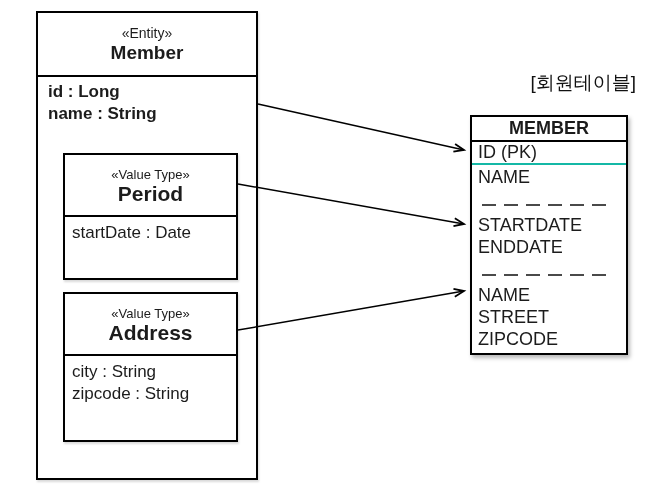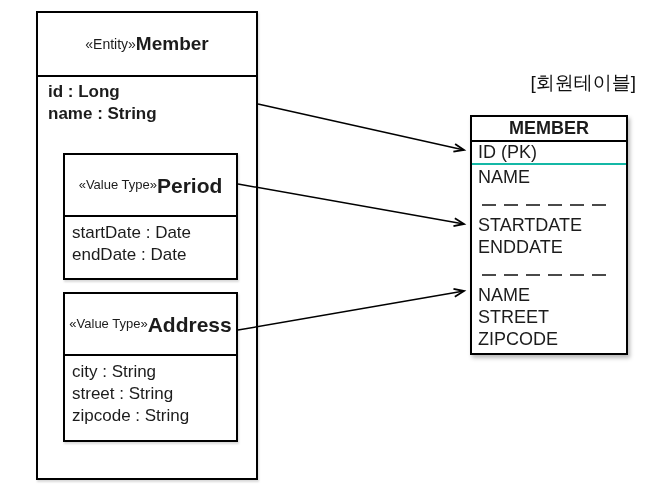--- a/index.html
+++ b/index.html
@@ -5,21 +5,21 @@
   html,body { margin:0; padding:0; background:#ffffff; }
   .canvas {
     position:relative; width:671px; height:494px; background:#ffffff;
     font-family:"Liberation Sans", sans-serif; color:#1c1c1c; overflow:hidden;
   }
   .box {
     position:absolute; background:#ffffff; border:2px solid #000000;
     box-sizing:border-box; box-shadow:1px 2px 2px rgba(0,0,0,0.15);
   }
   .box-header {
-    display:flex; flex-direction:row; align-items:center; justify-content:center;
+    display:flex; flex-direction:column; align-items:center; justify-content:center;
     border-bottom:2px solid #000000; text-align:center;
   }
   .stereotype { font-size:14px; line-height:17px; }
   .box-name { font-size:19px; line-height:22px; font-weight:bold; }
 
   .entity-box { left:36px; top:11px; width:222px; height:469px; }
   .entity-box .box-header { height:62px; }
   .entity-fields { padding:4px 10px; font-size:17px; line-height:21.5px;font-weight:bold; }
 
   .vt-box { left:63px; width:175px; }
@@ -68,32 +68,30 @@
     </div>
   </div>
 
   <div class="box vt-box vt-period">
     <div class="box-header">
       <div class="stereotype">«Value Type»</div>
       <div class="box-name">Period</div>
     </div>
     <div class="vt-fields">
       <div class="field">startDate : Date</div>
-      <div class="field">endDate : Date</div>
     </div>
   </div>
 
   <div class="box vt-box vt-address">
     <div class="box-header">
       <div class="stereotype">«Value Type»</div>
       <div class="box-name">Address</div>
     </div>
     <div class="vt-fields">
       <div class="field">city : String</div>
-      <div class="field">street : String</div>
       <div class="field">zipcode : String</div>
     </div>
   </div>
 
   <div class="table-title">[회원테이블]</div>
 
   <div class="db-table">
     <div class="tbl-header">MEMBER</div>
     <div class="tbl-pk-row">ID (PK)</div>
     <div class="tbl-body">

